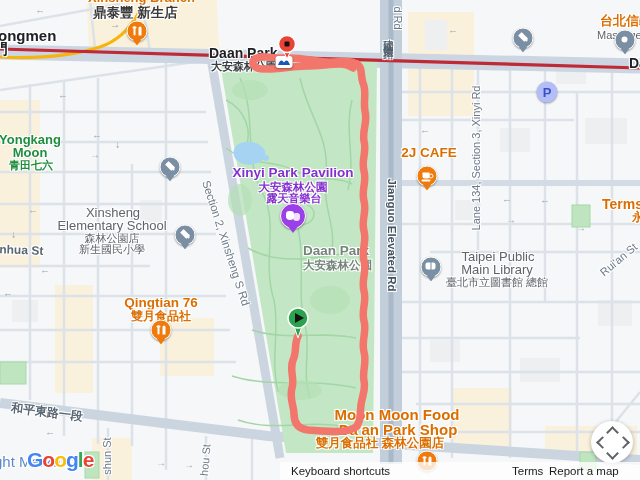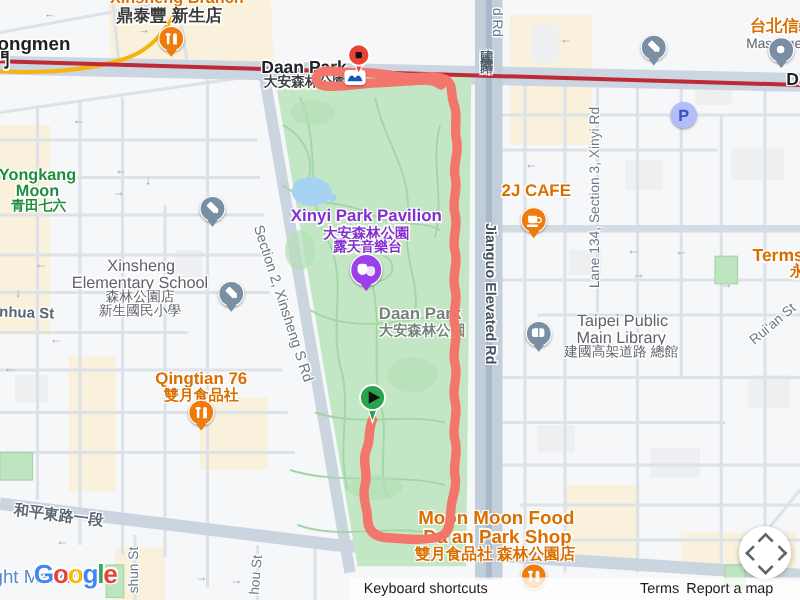--- a/index.html
+++ b/index.html
@@ -180,24 +180,24 @@
     <div class="lbl" style="left:93px;top:6px;font-size:13.5px;font-weight:bold;color:#3A3A3A;">鼎泰豐 新生店</div>
     <div class="lbl poi-o" style="left:600px;top:14px;">台北信義</div>
     <div class="lbl poi-g" style="left:597px;top:30px;font-size:11px;">Massage the</div>
     <div class="lbl poi-o c" style="left:429px;top:146px;font-size:13.5px;">2J CAFE</div>
     <div class="lbl poi-o" style="left:602px;top:197px;font-size:14px;">Terms</div>
     <div class="lbl poi-o" style="left:632px;top:211px;font-size:12px;">永</div>
     <div class="lbl poi-o c" style="left:161px;top:296px;font-size:13.5px;">Qingtian 76</div>
     <div class="lbl poi-o c" style="left:161px;top:310px;font-size:12px;">雙月食品社</div>
     <div class="lbl poi-o c" style="left:397px;top:407px;font-size:15px;">Moon Moon Food</div>
     <div class="lbl poi-o c" style="left:398px;top:422px;font-size:15px;">Da'an Park Shop</div>
-    <div class="lbl poi-o c" style="left:396px;top:437px;font-size:12.5px;">雙月食品社 森林公園店</div>
+    <div class="lbl poi-o c" style="left:380px;top:437px;font-size:12.5px;">雙月食品社 森林公園店</div>
     <div class="lbl poi-g c" style="left:498px;top:250px;font-size:13px;">Taipei Public</div>
     <div class="lbl poi-g c" style="left:497px;top:263px;font-size:13px;">Main Library</div>
-    <div class="lbl poi-g-zh c" style="left:497px;top:277px;">建國高架道路 總館</div>
+    <div class="lbl poi-g-zh c" style="left:497px;top:277px;">臺北市立圖書館 總館</div>
     <div class="lbl poi-g c" style="left:113px;top:206px;font-size:13px;">Xinsheng</div>
     <div class="lbl poi-g c" style="left:112px;top:219px;font-size:13px;">Elementary School</div>
     <div class="lbl poi-g-zh c" style="left:112px;top:233px;">森林公園店</div>
     <div class="lbl poi-g-zh c" style="left:112px;top:244px;">新生國民小學</div>
     <div class="lbl" style="left:-6px;top:454px;font-size:15px;color:#5C8AC8;">ght Market</div>
 
     <div class="lbl green-lbl c" style="left:30px;top:133px;">Yongkang</div>
     <div class="lbl green-lbl c" style="left:30px;top:146px;">Moon</div>
     <div class="lbl green-lbl c" style="left:31px;top:160px;font-size:11px;">青田七六</div>
     <div class="lbl purple-lbl c" style="left:293px;top:166px;font-size:13.5px;">Xinyi Park Pavilion</div>

